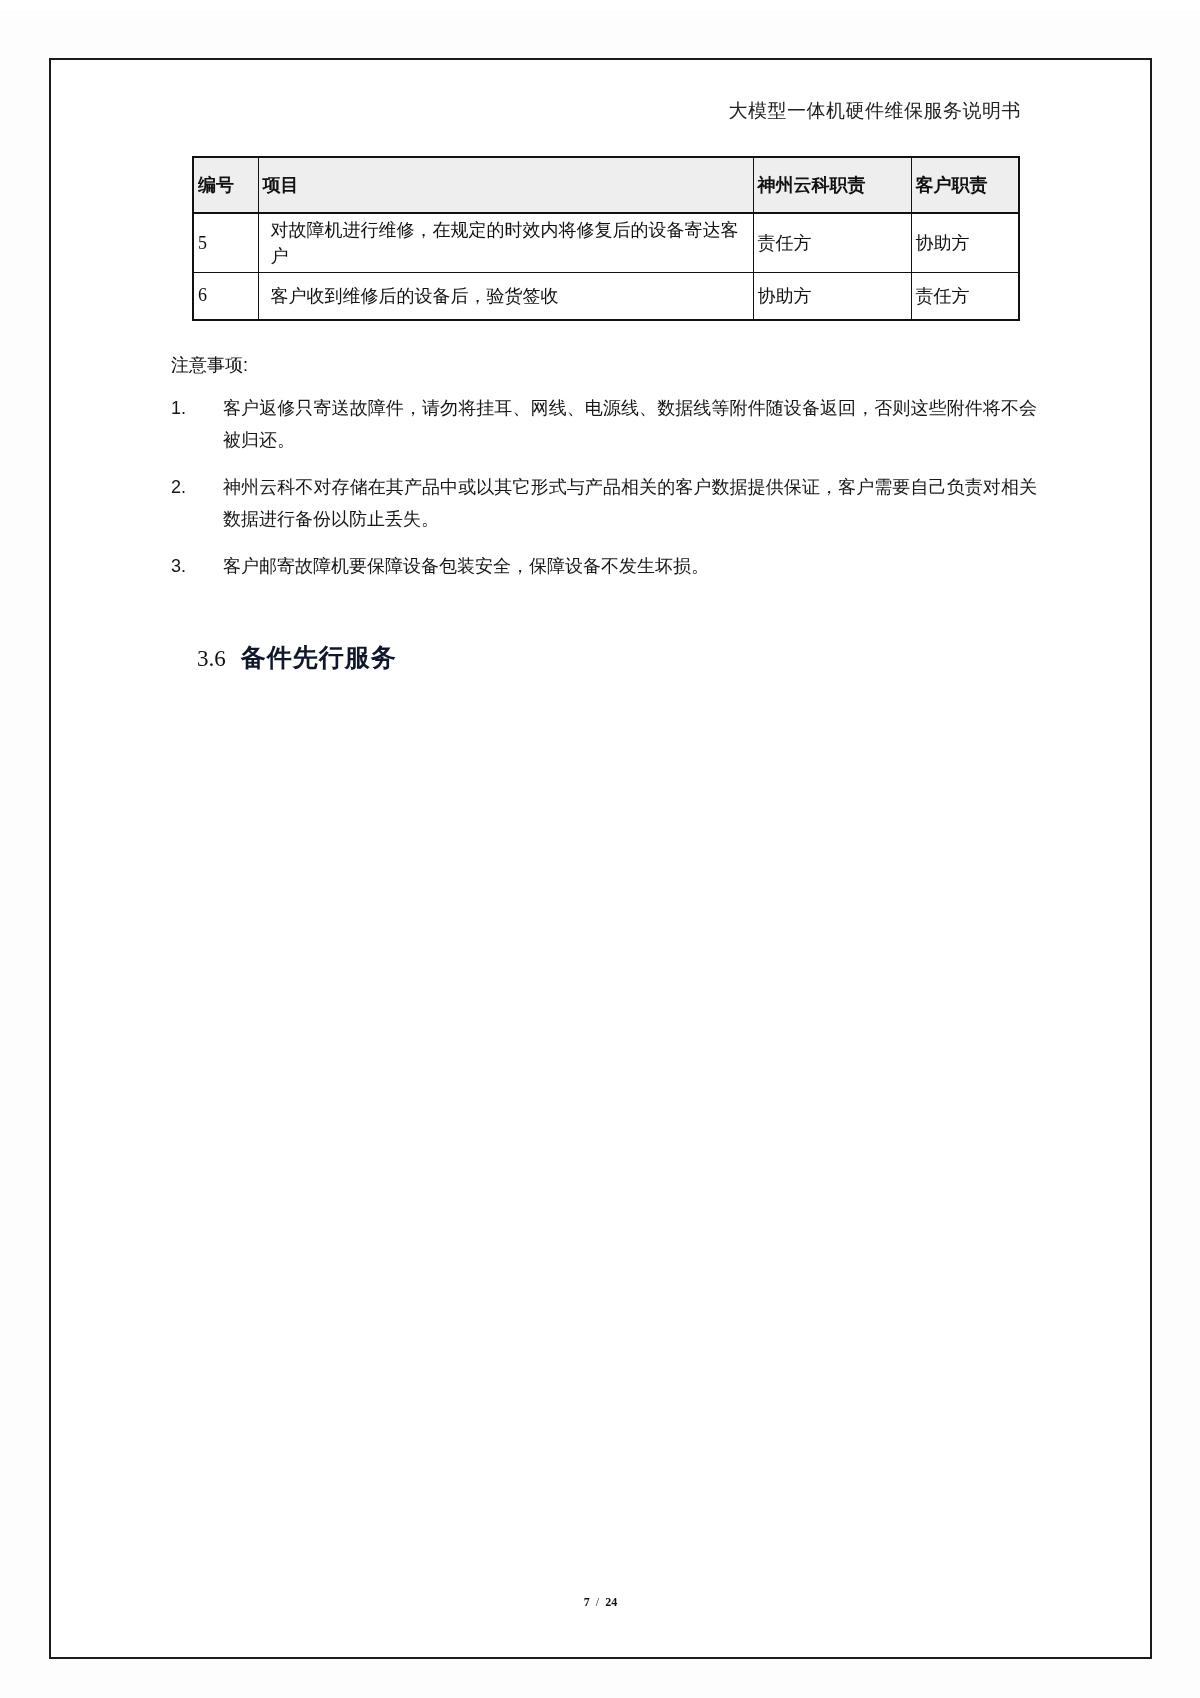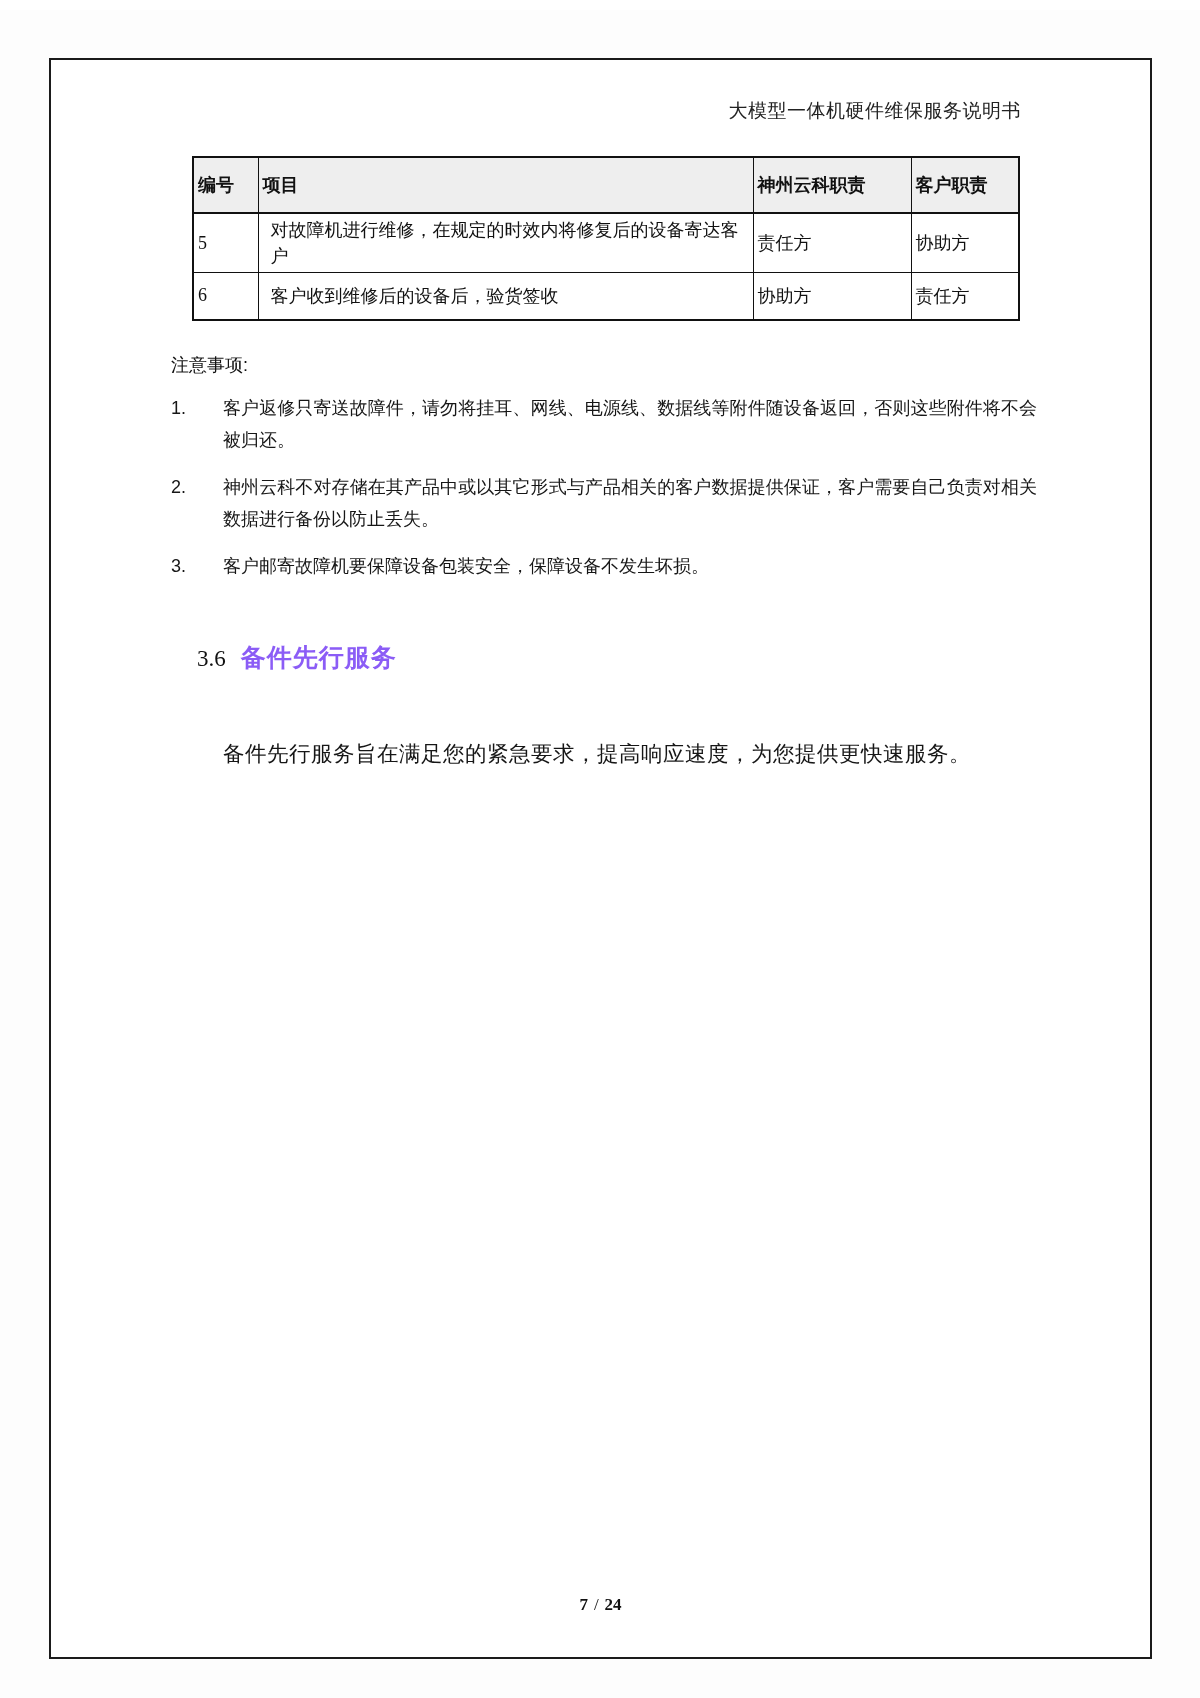--- a/index.html
+++ b/index.html
@@ -72,21 +72,21 @@
   .section-heading {
     position: absolute;
     left: 197px; top: 631px;
     display: flex; align-items: baseline;
   }
   .section-number {
     font-family: "Liberation Serif", "DejaVu Serif", serif;
     font-size: 23px; color: #111;
   }
   .section-title {
-    font-size: 25px; font-weight: bold; color: #8b5cf6;
+    font-size: 25px; font-weight: bold; color: #0f172a;
     margin-left: 15px; letter-spacing: 1px;
   }
   .body-text {
     position: absolute;
     left: 180px; top: 714px;
     width: 847px;
   }
   .body-text p {
     font-size: 21.5px;
     line-height: 61px;
@@ -94,21 +94,21 @@
     text-align: justify;
     text-indent: 43px;
     color: #161616;
   }
   .footer {
     position: absolute;
     left: 49px; top: 1585px;
     width: 1103px;
     text-align: center;
     font-family: "Liberation Serif", "DejaVu Serif", serif;
-    font-size: 17px;
+    font-size: 12px;
     color: #111;
   }
   .footer .num { font-weight: bold; }
   .footer .sep { font-weight: normal; padding: 0 6px; }
 </style>
 </head>
 <body>
 
 <div class="page">
   <div class="frame"></div>
@@ -161,19 +161,18 @@
       <span class="note-text">客户邮寄故障机要保障设备包装安全，保障设备不发生坏损。</span>
     </div>
   </div>
 
   <div class="section-heading">
     <span class="section-number">3.6</span>
     <span class="section-title">备件先行服务</span>
   </div>
 
   <div class="body-text">
-    <p>备件先行服务旨在满足您的紧急要求，提高响应速度，为您提供更快速服务。</p>
   </div>
 
   <div class="footer">
     <span class="num">7</span><span class="sep">/</span><span class="num">24</span>
   </div>
 </div>
 
 </body></html>

